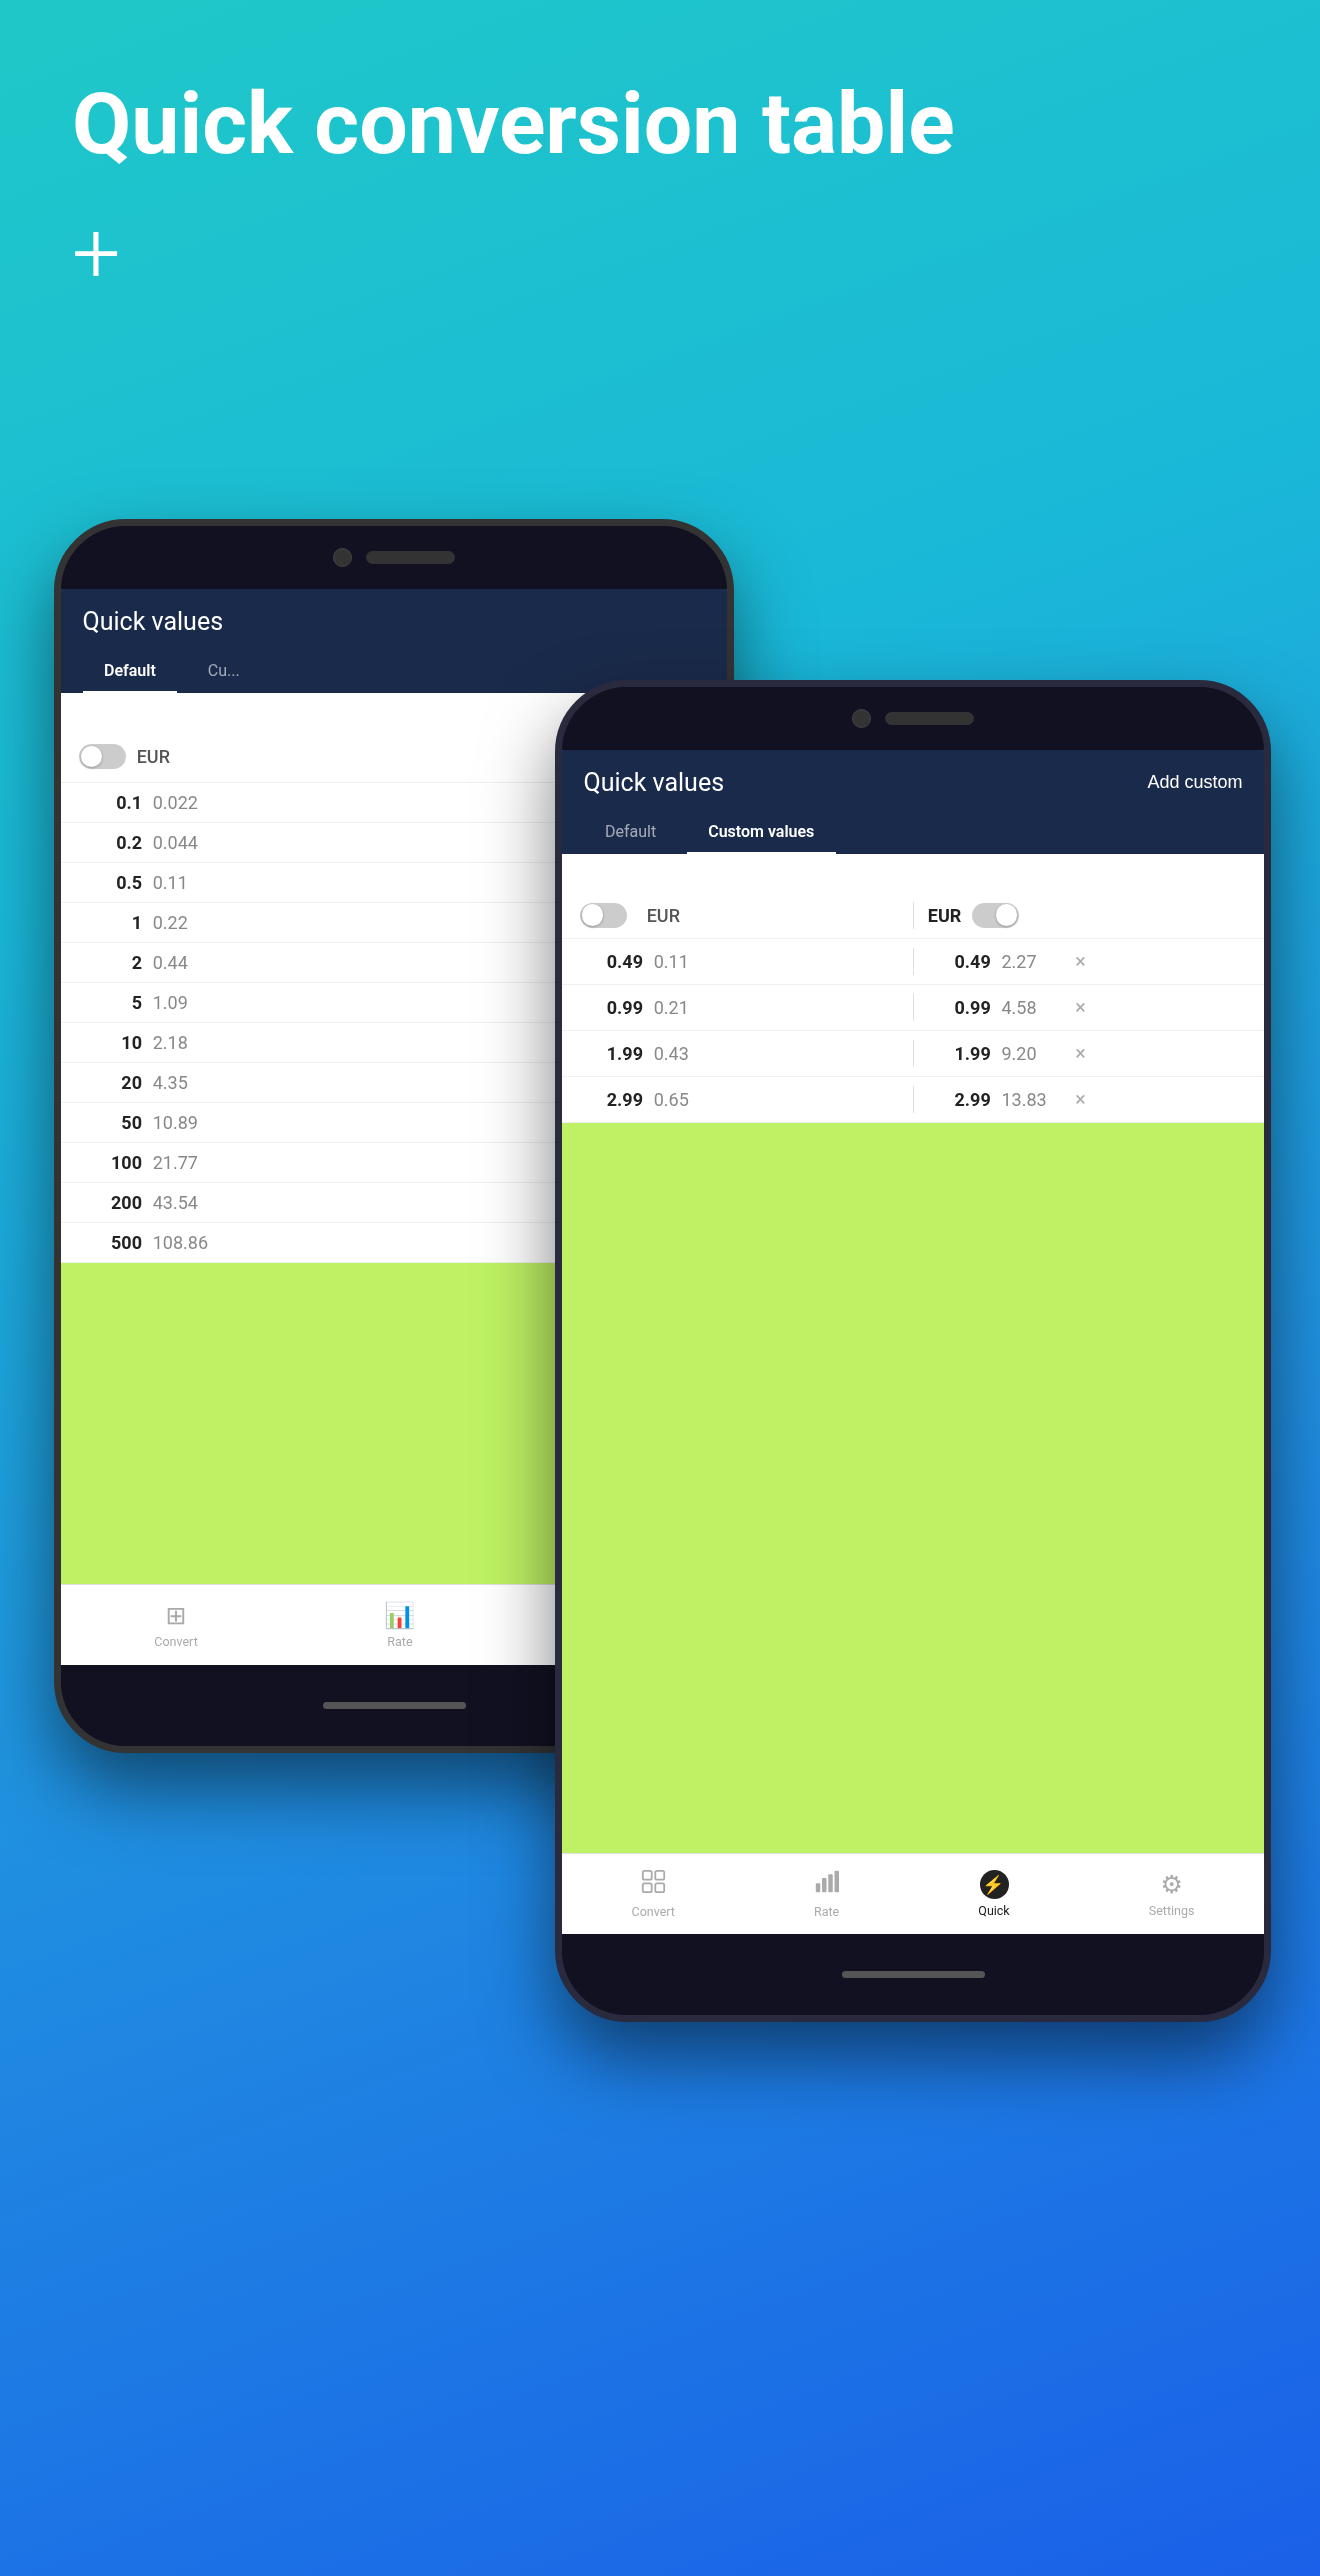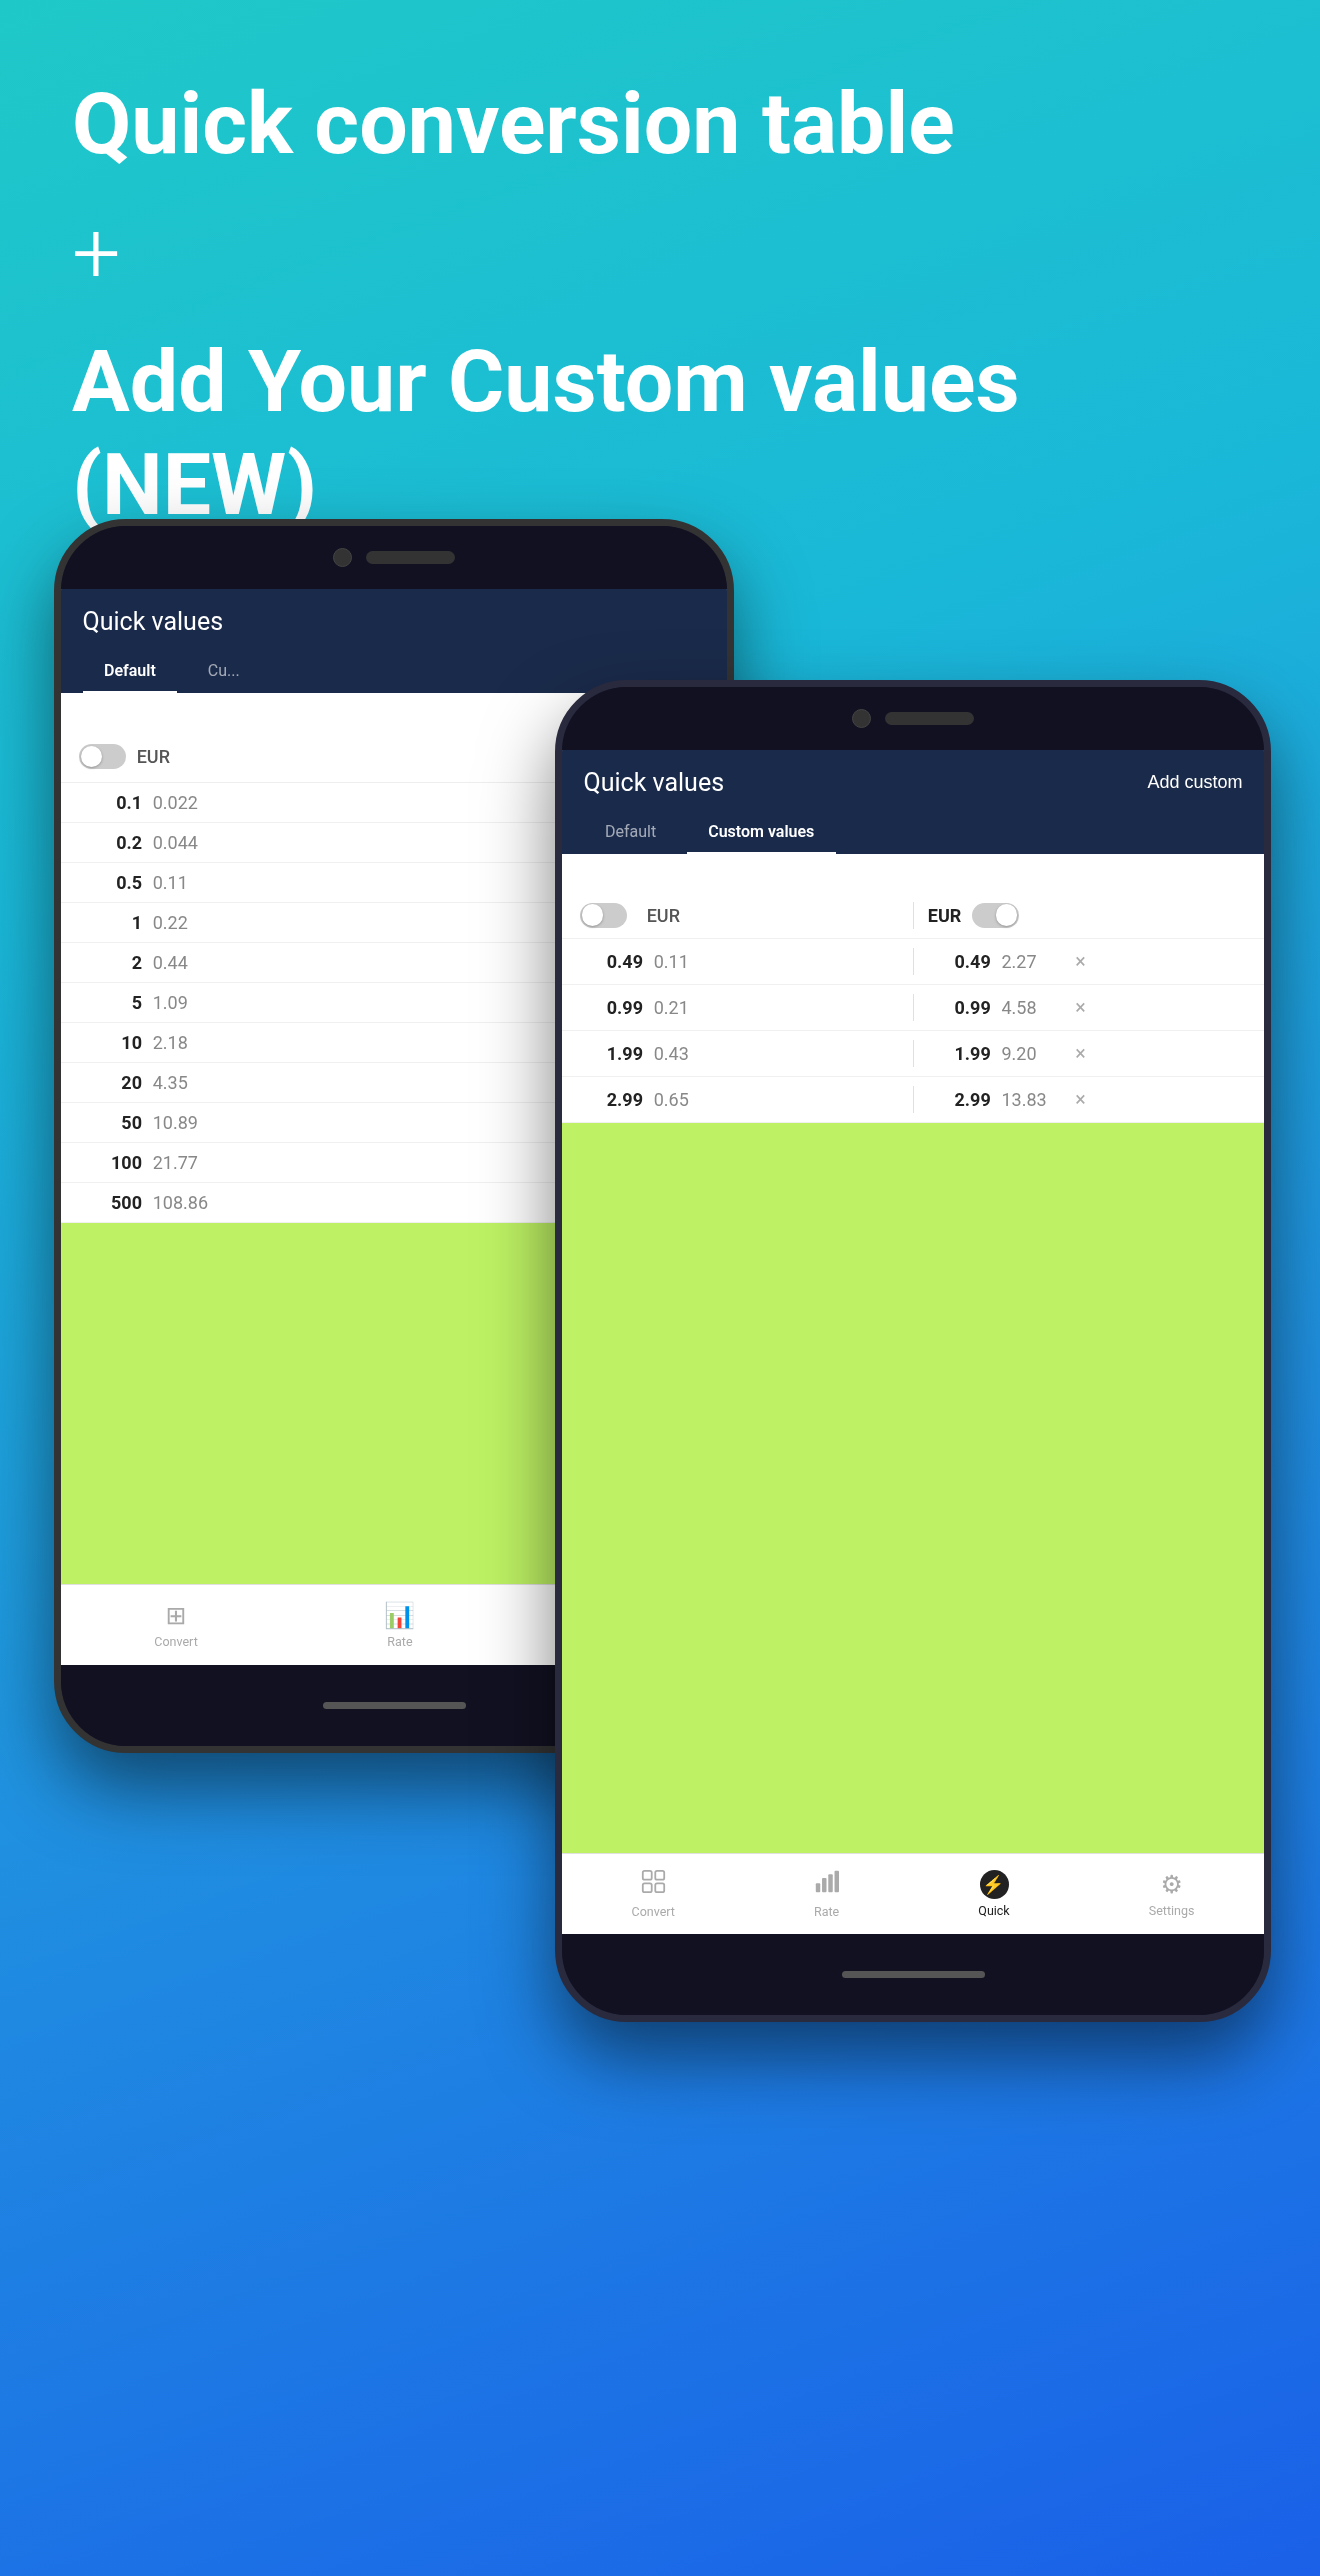--- a/index.html
+++ b/index.html
@@ -303,21 +303,20 @@
       border-radius: 3.6px;
       background: #555;
     }
   </style>
 </head>
 <body>
 
 <div class="hero-text">
   <div class="hero-title">Quick conversion table</div>
   <div class="hero-plus">+</div>
-  <div class="hero-subtitle">Add Your Custom values (NEW)</div>
 </div>
 
 <div class="phones-container">
 
   <div class="phone phone-1">
     <div class="phone-top-bar">
       <div class="phone-camera"></div>
       <div class="phone-speaker"></div>
     </div>
     <div class="app-screen">
@@ -385,20 +384,25 @@
           </div>
           <div class="table-row">
             <span class="val-primary">50</span>
             <span class="val-secondary">10.89</span>
             <span class="val-right">50</span>
           </div>
           <div class="table-row">
             <span class="val-primary">100</span>
             <span class="val-secondary">21.77</span>
             <span class="val-right">100</span>
+          </div>
+          <div class="table-row">
+            <span class="val-primary">200</span>
+            <span class="val-secondary">43.54</span>
+            <span class="val-right">200</span>
           </div>
           <div class="table-row">
             <span class="val-primary">500</span>
             <span class="val-secondary">108.86</span>
             <span class="val-right">500</span>
           </div>
         </div>
       </div>
 
       <div class="bottom-nav">

